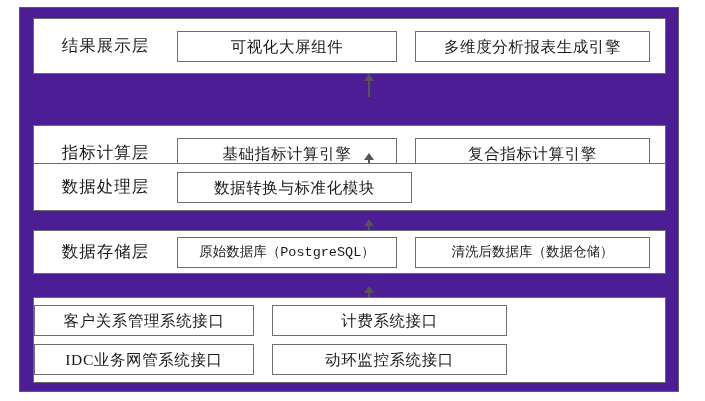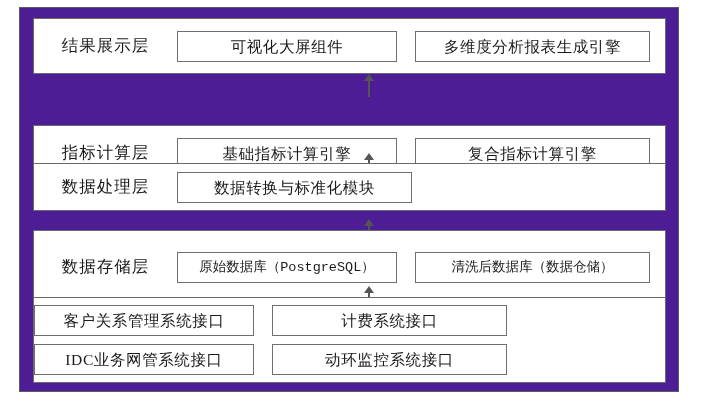--- a/index.html
+++ b/index.html
@@ -42,21 +42,21 @@
     width: 633px;
     box-sizing: border-box;
     border: 1px solid #6a6a6a;
     background: #ffffff;
     display: flex;
     align-items: center;
   }
   .layer.l1 { top: 0px;   height: 56px; }
   .layer.l2 { top: 79px;  height: 56px; margin-top: 28px; }
   .layer.l3 { top: 145px; height: 48px; }
-  .layer.l4 { top: 212px; height: 74px; }
+  .layer.l4 { top: 212px; height: 44px; }
   .layer.l5 { top: 279px; height: 86px; }
 
   .layer-label {
     width: 143px;
     flex: 0 0 143px;
     text-align: center;
     font-size: 16.5px;
     letter-spacing: 1px;
     line-height: 1.2;
     color: #1a1a1a;

